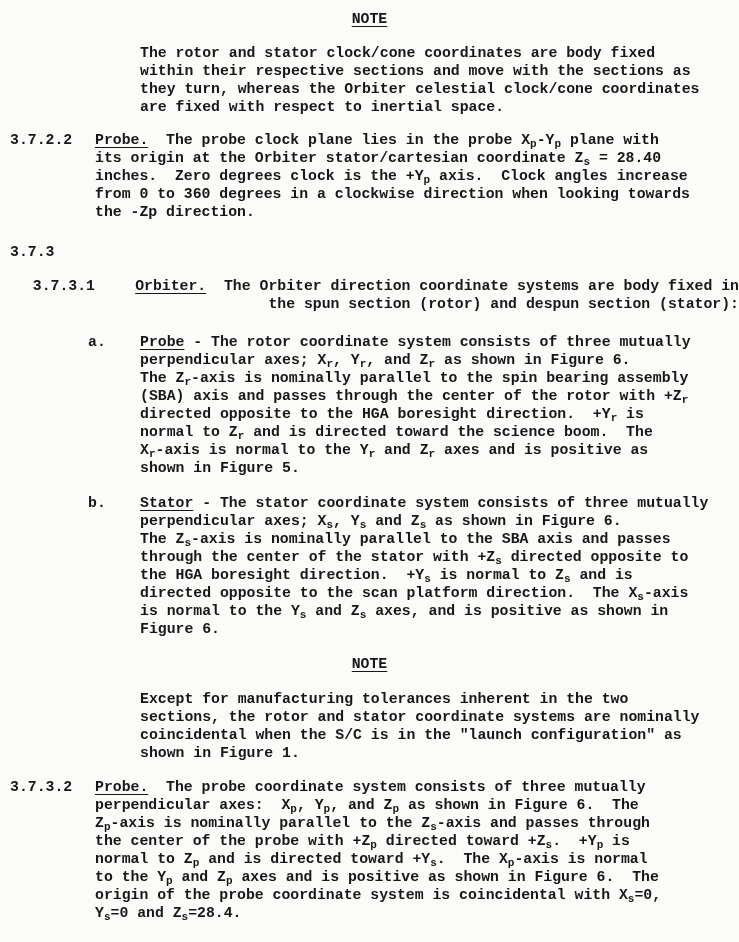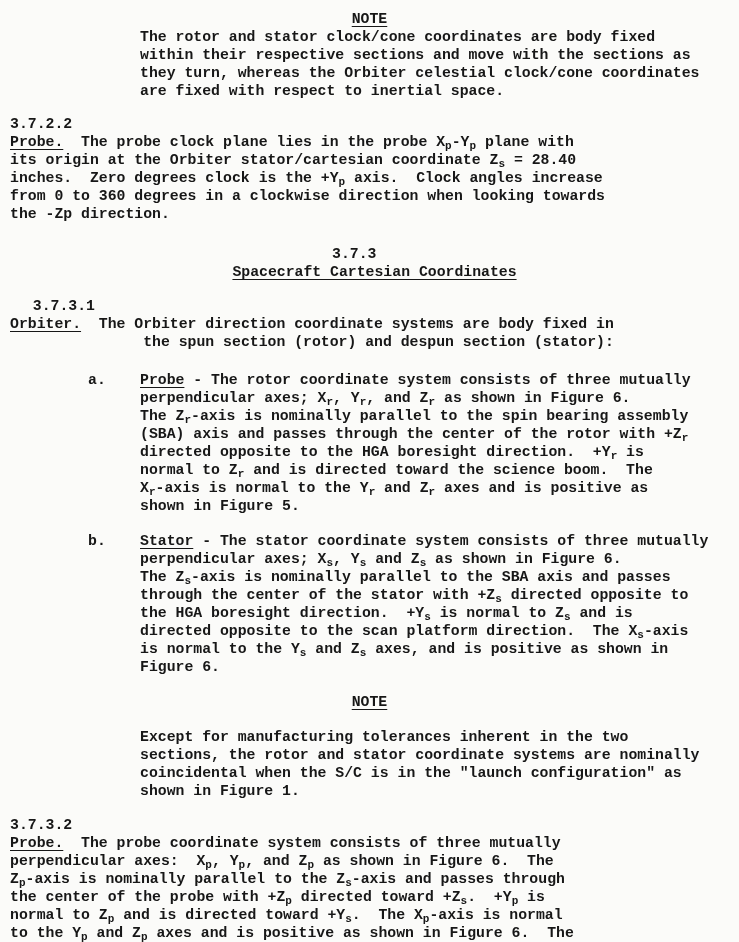--- a/index.html
+++ b/index.html
@@ -32,21 +32,20 @@
     text-decoration: underline;
     text-underline-offset: 3px;
   }
   .note-para {
     margin-left: 130px;
     white-space: pre;
   }
   .sec-row {
     display: flex;
     align-items: flex-start;
-    flex-direction: column;
   }
   .sec-num {
     flex: none;
     width: 85px;
     white-space: pre;
   }
   .sec-body {
     flex: 1;
     white-space: pre;
   }
@@ -63,21 +62,21 @@
   .item-body {
     flex: 1;
     white-space: pre;
   }
   sub {
     font-size: 11px;
     line-height: 0;
     vertical-align: -3px;
   }
   
-  .mt-note1p  { }
+  .mt-note1p  { margin-top: 16px; }
   .mt-sec0    { margin-top: 15px; }
   .mt-sec1    { margin-top: 22px; align-items: center; }
   .mt-sec2    { margin-top: 16px; text-align: right; }
   .mt-itema   { margin-top: 20px; }
   .mt-itemb   { margin-top: 17px; }
   .mt-note2h  { margin-top: 17px; }
   .mt-note2p  { margin-top: 17px; }
   .mt-sec3    { margin-top: 16px; }
 </style>
 </head>
@@ -95,21 +94,20 @@
     <div class="sec-num">3.7.2.2</div>
     <div class="sec-body"><span class="u">Probe.</span><span>  The probe clock plane lies in the probe X<sub>p</sub>-Y<sub>p</sub> plane with
 its origin at the Orbiter stator/cartesian coordinate Z<sub>s</sub> = 28.40
 inches.  Zero degrees clock is the +Y<sub>p</sub> axis.  Clock angles increase
 from 0 to 360 degrees in a clockwise direction when looking towards
 the -Zp direction.</span></div>
   </div>
 
   <div class="sec-row mt-sec1">
     <div class="sec-num">3.7.3</div>
-    <div class="sec-body"><span class="u">Spacecraft Cartesian Coordinates</span></div>
   </div>
 
   <div class="sec-row mt-sec2">
     <div class="sec-num">3.7.3.1</div>
     <div class="sec-body"><span class="u">Orbiter.</span><span>  The Orbiter direction coordinate systems are body fixed in
 the spun section (rotor) and despun section (stator):</span></div>
   </div>
 
   <div class="item-row mt-itema">
     <div class="item-bullet">a.</div>

